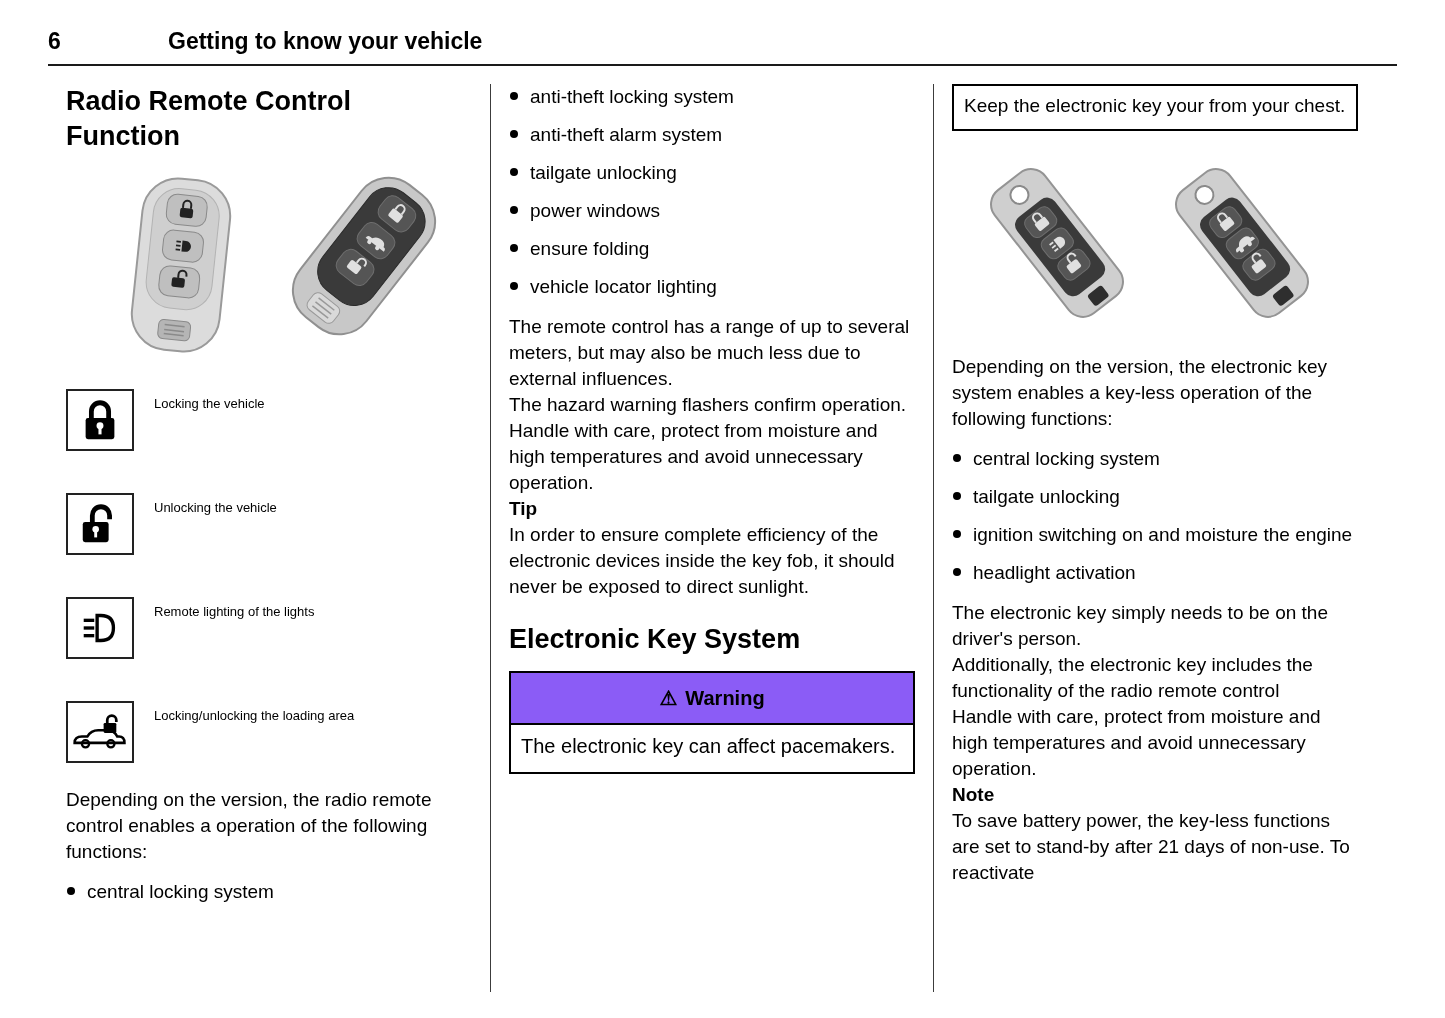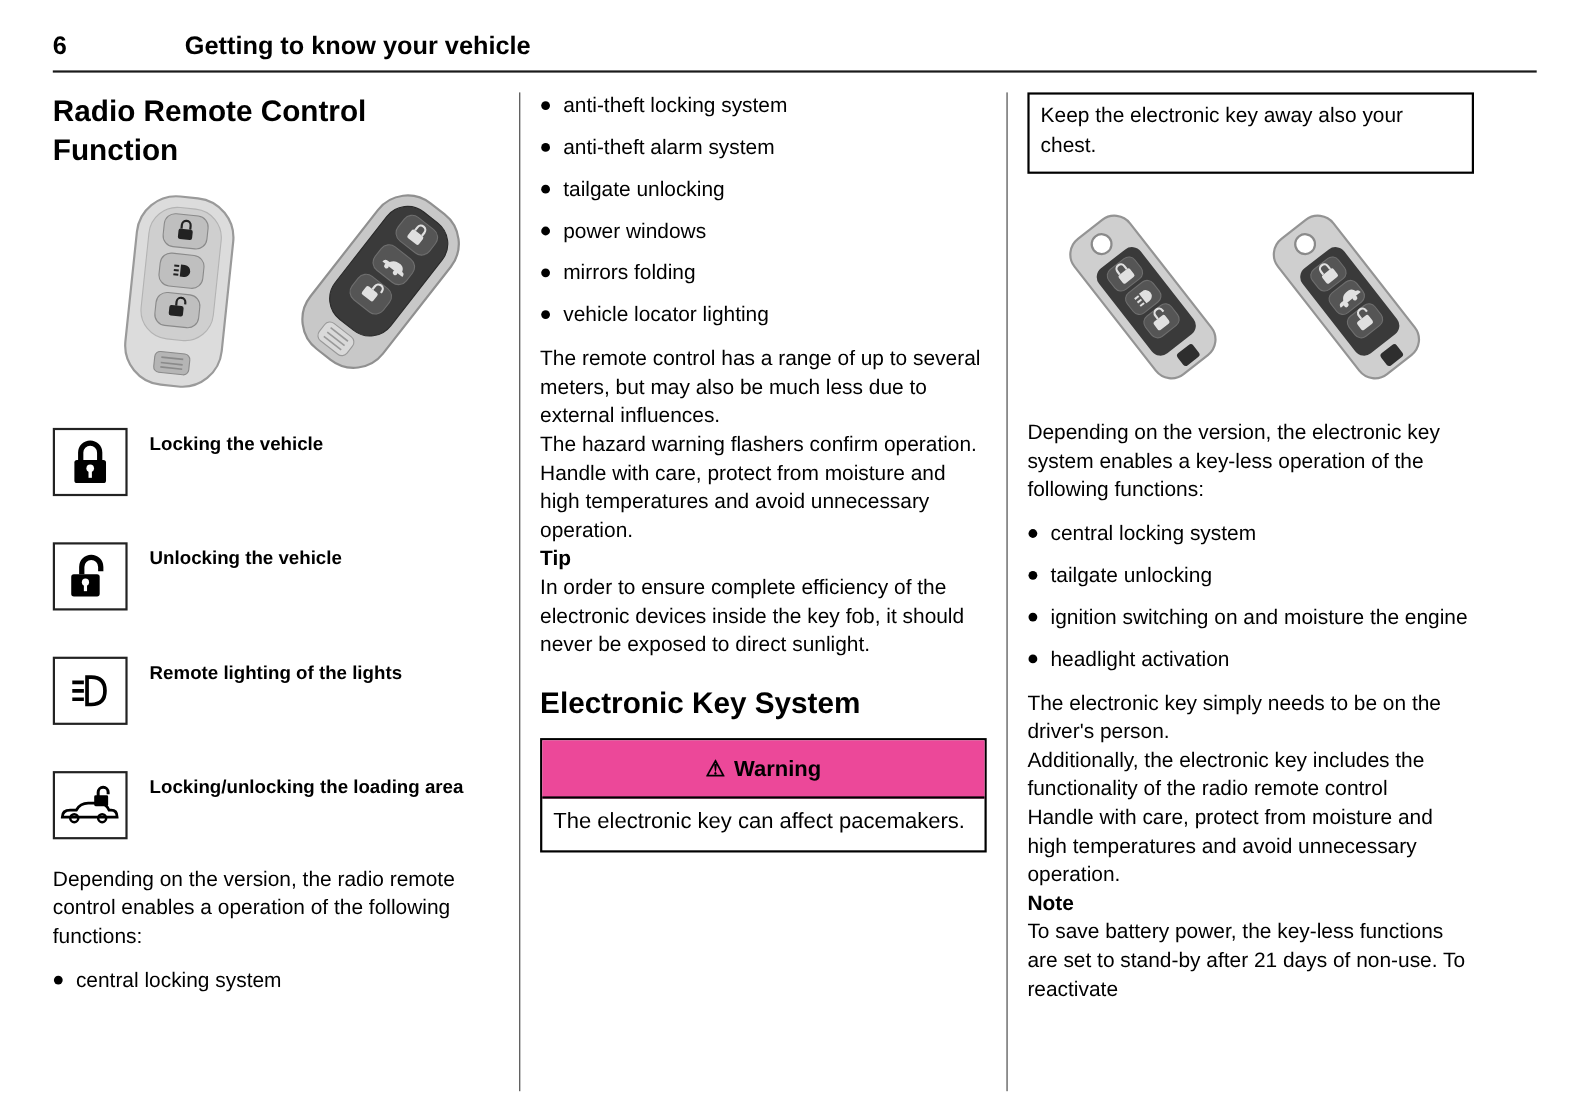--- a/index.html
+++ b/index.html
@@ -6,49 +6,49 @@
   body { margin:0; background:#ffffff; color:#000; font-family:"Liberation Sans", sans-serif; }
   .page { width:1445px; height:1018px; padding:28px 48px 0 48px; overflow:hidden; background:#fff; position:relative; }
 
   
   .hdr { display:flex; align-items:baseline; }
   .hdr .pageno { font-size:23px; font-weight:bold; width:120px; }
   .hdr h1 { font-size:23px; font-weight:bold; margin:0; }
   .hdr-rule { border-bottom:2px solid #1a1a1a; margin-top:9px; }
 
   
-  .columns { display:flex; margin-top:18px; min-height:908px; }
+  .columns { display:flex; margin-top:18px; min-height:908px;margin-left:18px; }
   .col { width:406px; flex:0 0 auto; }
   .vdivider { width:1px; background:#3c3c3c; margin:0 18px; }
 
   h2 { font-size:27px; line-height:35px; font-weight:bold; margin:0 0 14px 0; }
   h2.wrap { max-width:340px; }
   p { font-size:19px; line-height:26px; margin:0; }
   .bold-label { font-weight:bold; }
 
   ul { list-style:none; margin:0; padding:0; }
   li { font-size:19px; line-height:26px; padding-left:21px; position:relative; margin-bottom:12px; }
   li:last-child { margin-bottom:0; }
   li::before { content:""; position:absolute; left:1px; top:8px; width:8px; height:8px; border-radius:50%; background:#000; }
 
   .figure { margin:2px 0 26px 0; }
   .figure svg { display:block; }
 
   
   .legend-row { display:flex; align-items:flex-start; margin-bottom:42px; }
   .legend-row:last-child { margin-bottom:24px; }
   .icon-box { width:68px; height:62px; border:2px solid #222; display:flex; align-items:center; justify-content:center; flex:0 0 auto; background:#fff; }
-  .legend-label { margin-left:20px; font-size:17px; line-height:26px; max-width:300px; padding-top:2px;font-weight:bold; }
+  .legend-label { margin-left:20px; font-size:13px; line-height:26px; max-width:300px; padding-top:2px; }
 
   .mt14 { margin-top:14px; }
   .mt22 { margin-top:22px; }
 
   
   .warning-box { border:2px solid #000; margin-top:14px; }
-  .warning-head { background:#ec4899; border-bottom:2px solid #000; text-align:center; font-size:20px; font-weight:bold; padding:13px 14px; }
+  .warning-head { background:#8b5cf6; border-bottom:2px solid #000; text-align:center; font-size:20px; font-weight:bold; padding:13px 14px; }
   .warning-head .wicon { margin-right:8px; }
   .warning-body { padding:8px 10px 12px 10px; font-size:20px; line-height:27px; }
 
   
   .chest-box { border:2px solid #000; padding:6px 10px 10px 10px; margin-bottom:22px; }
   .chest-box p { font-size:19px; line-height:27px; }
 </style>
 </head>
 <body>
 
@@ -184,21 +184,21 @@
     </section>
 
     <div class="vdivider"></div>
 
     <section class="col">
       <ul>
         <li>anti-theft locking system</li>
         <li>anti-theft alarm system</li>
         <li>tailgate unlocking</li>
         <li>power windows</li>
-        <li>mirrors folding</li>
+        <li>ensure folding</li>
         <li>vehicle locator lighting</li>
       </ul>
 
       <div class="mt14">
         <p>The remote control has a range of up to several meters, but may also be much less due to external influences.</p>
         <p>The hazard warning flashers confirm operation.</p>
         <p>Handle with care, protect from moisture and high temperatures and avoid unnecessary operation.</p>
         <p class="bold-label">Tip</p>
         <p>In order to ensure complete efficiency of the electronic devices inside the key fob, it should never be exposed to direct sunlight.</p>
       </div>
@@ -210,21 +210,21 @@
           <span class="wicon">⚠</span><span>Warning</span>
         </div>
         <div class="warning-body">The electronic key can affect pacemakers.</div>
       </div>
     </section>
 
     <div class="vdivider"></div>
 
     <section class="col">
       <div class="chest-box">
-        <p>Keep the electronic key away also your chest.</p>
+        <p>Keep the electronic key your from your chest.</p>
       </div>
 
       <div class="figure">
         <svg viewBox="0 0 400 175" width="400" height="175">
 
           <g transform="translate(105,90) rotate(-38)">
             <rect x="-32" y="-78" width="64" height="156" rx="18" fill="#cfcfcf" stroke="#949494" stroke-width="2"></rect>
             <circle cx="0" cy="-61" r="9" fill="#fff" stroke="#8a8a8a" stroke-width="2"></circle>
             <rect x="-24" y="-44" width="48" height="98" rx="10" fill="#3a3a3a"></rect>
             <rect x="-15" y="-38" width="30" height="23" rx="7" fill="#555" stroke="#6e6e6e"></rect>

